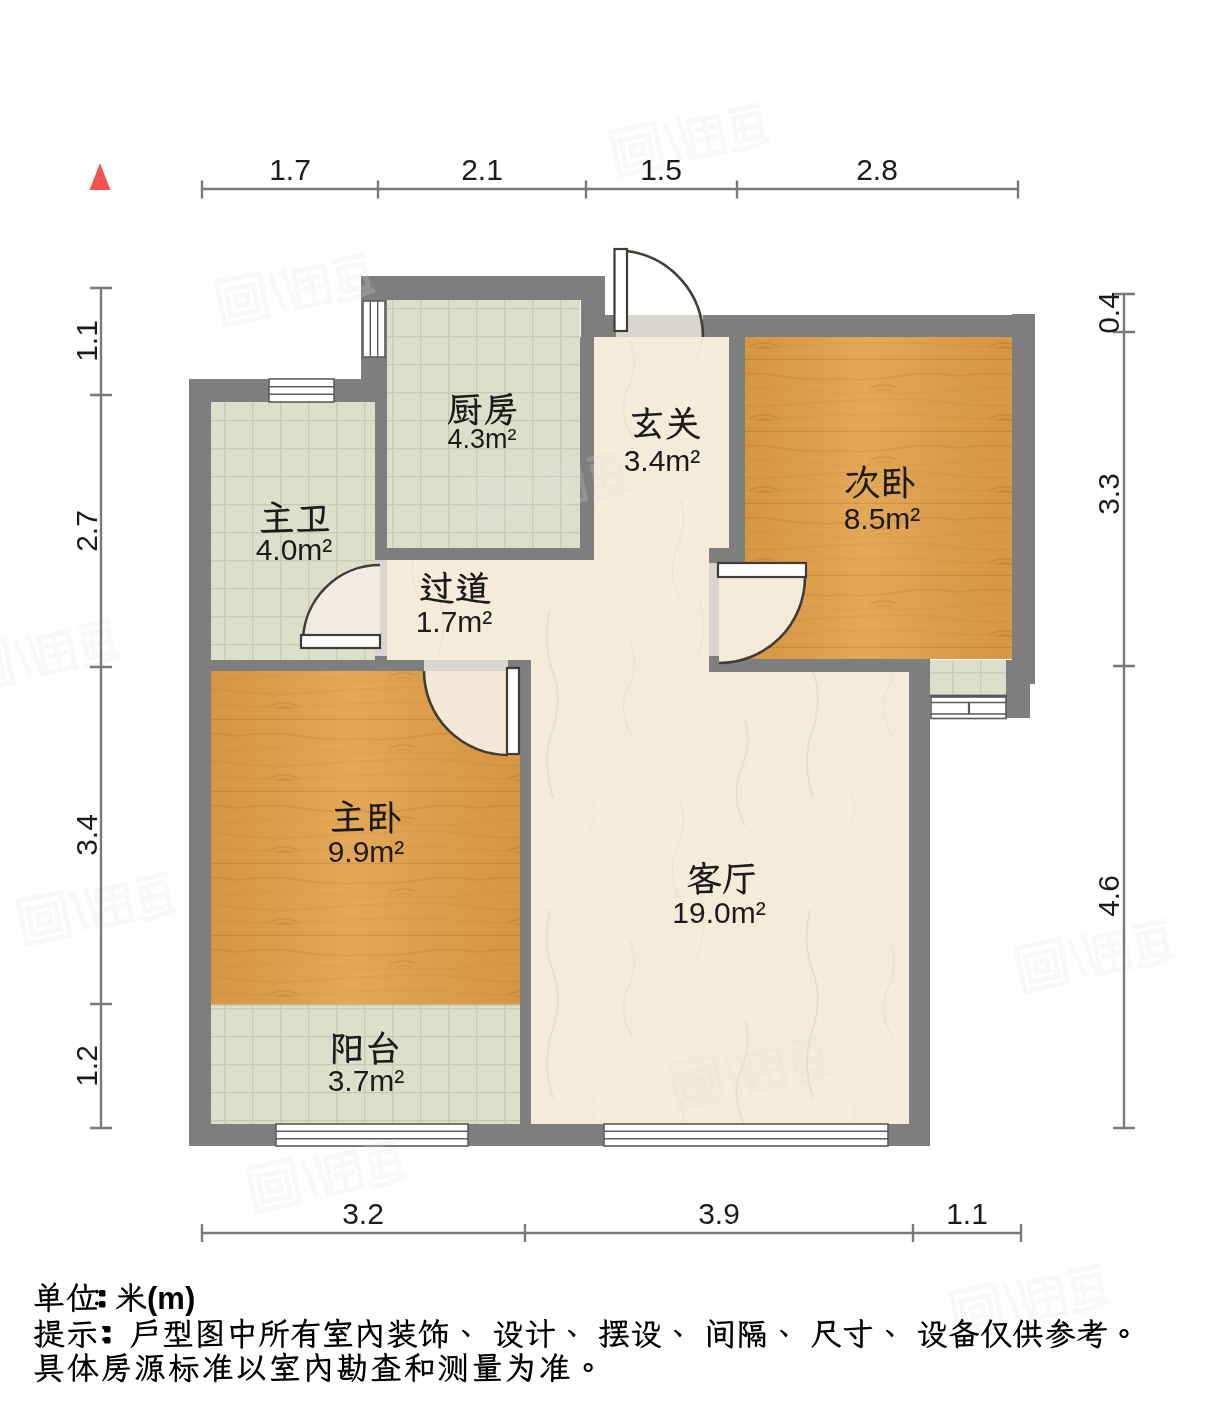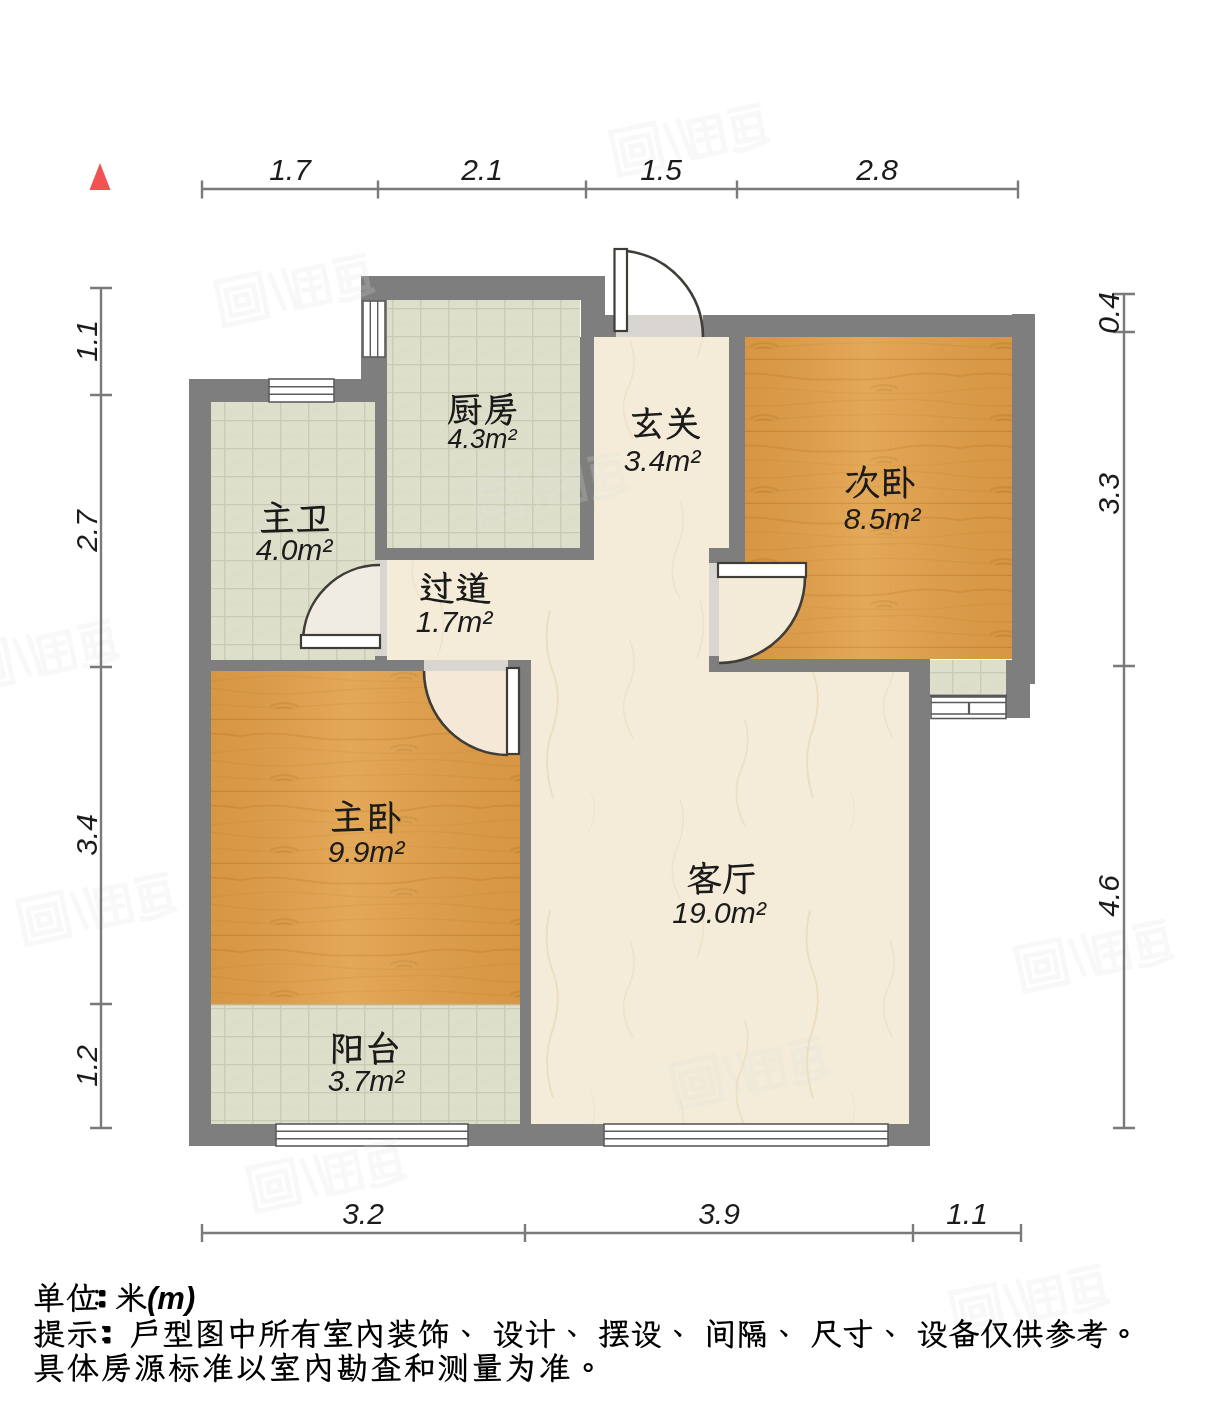--- a/index.html
+++ b/index.html
@@ -1,15 +1,15 @@
 <!DOCTYPE html>
 <html><head><meta charset="utf-8"><title>户型图</title>
 <style>
 html,body{margin:0;padding:0;background:#fff;}
-#plan{position:relative;width:1224px;height:1425px;font-style:italic;}
+#plan{position:relative;width:1224px;height:1425px;}
 </style></head>
 <body>
 <div id="plan"><svg width="1224" height="1425" viewBox="0 0 1224 1425" xmlns="http://www.w3.org/2000/svg" font-family="Liberation Sans, sans-serif">
 <defs>
 <pattern id="tile" width="28" height="28" patternUnits="userSpaceOnUse">
  <rect width="28" height="28" fill="#dedfca"></rect>
  <path d="M0 0.7H28M0.7 0V28" stroke="#c9cab4" stroke-width="1.3" fill="none"></path>
  <path d="M6 19q5 -6 10 -3t7 -5" stroke="#d6d7c2" stroke-width="2" fill="none" opacity="0.35"></path>
 </pattern>
 <pattern id="wood" width="240" height="72" patternUnits="userSpaceOnUse">

